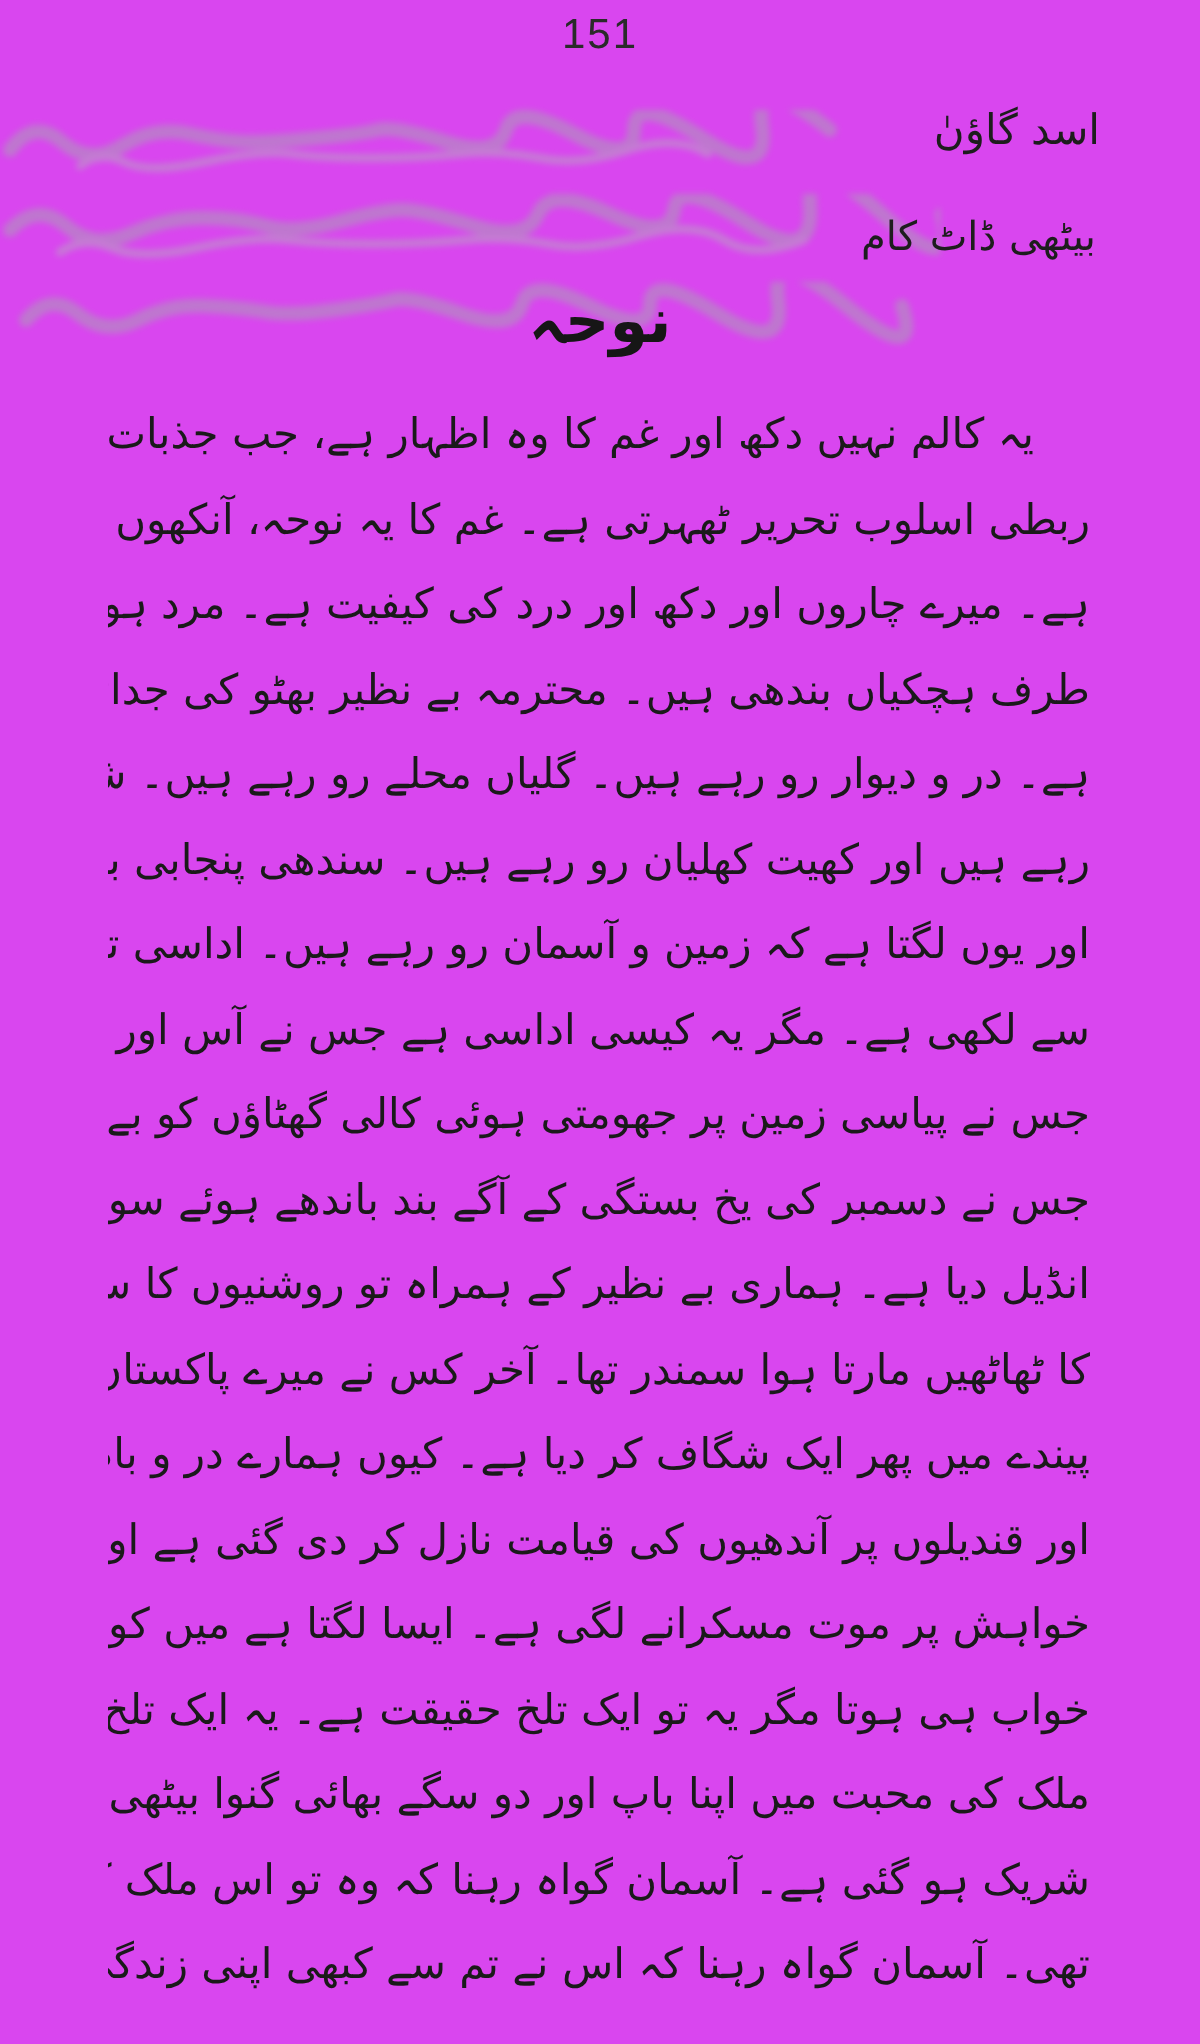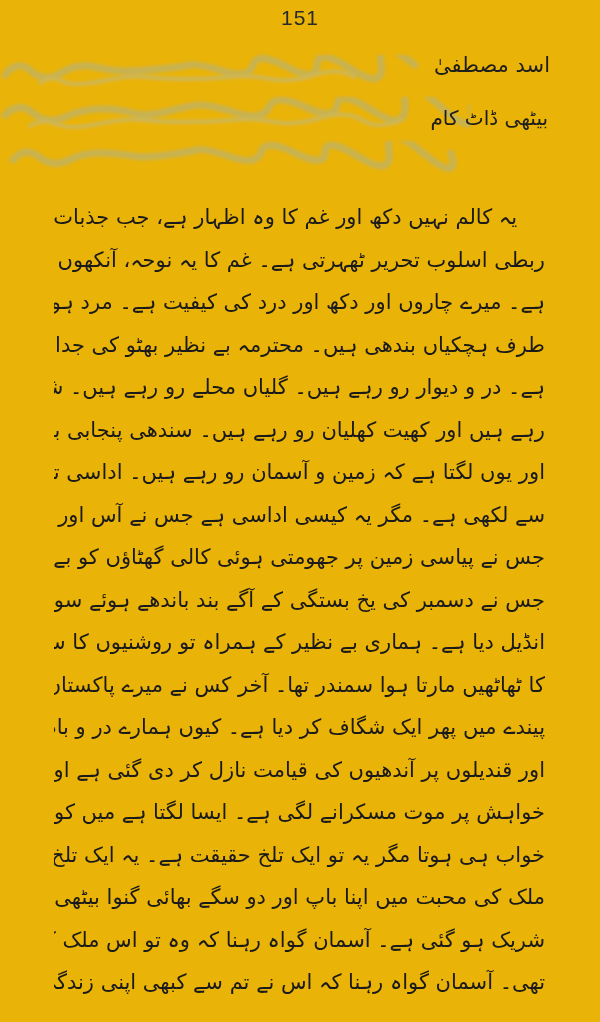--- a/index.html
+++ b/index.html
@@ -5,21 +5,21 @@
   html, body {
     margin: 0;
     padding: 0;
     background: #e8e8e6;
   }
   .page {
     position: relative;
     width: 600px;
     height: 1022px;
     margin: 0 auto;
-    background: #eab308;
+    background: #d946ef;
     overflow: hidden;
     font-family: "DejaVu Sans", sans-serif;
     color: #1d1d1d;
     direction: rtl;
   }
   
   .bleed {
     position: absolute;
     opacity: 0.45;
     filter: blur(1.6px);
@@ -103,24 +103,25 @@
     </svg>
   </div>
   <div class="bleed" style="top:141px; left:8px;">
     <svg width="455" height="34" viewBox="0 0 455 34" xmlns="http://www.w3.org/2000/svg">
       <path d="M5,19 q12,-14 26,-3 t30,3 t34,-7 t30,3 t34,-1 t30,-5 t34,7 t30,-5 t34,1 t30,-1 t34,5 t30,-7 t34,3 t28,0" fill="none" stroke="#9fb2a8" stroke-width="7" stroke-linecap="round"></path>
     </svg>
   </div>
 
   <div class="page-number">151</div>
 
-  <div class="author">اسد مصطفیٰ</div>
+  <div class="author">اسد گاؤںٰ</div>
 
   <div class="byline">بیٹھی ڈاٹ کام</div>
 
+  <div class="title">نوحہ</div>
 
   <div class="body-text">
     <div class="body-line indent">یہ کالم نہیں دکھ اور غم کا وہ اظہار ہے، جب جذبات الفاظ پر حاوی ہو جاتے ہیں اور بے</div>
     <div class="body-line">ربطی اسلوب تحریر ٹھہرتی ہے۔ غم کا یہ نوحہ، آنکھوں سے لہو کے آنسووں کی طرح ٹپک رہا</div>
     <div class="body-line">ہے۔ میرے چاروں اور دکھ اور درد کی کیفیت ہے۔ مرد ہو یا عورت، بوڑھا ہو یا جوان ہر</div>
     <div class="body-line">طرف ہچکیاں بندھی ہیں۔ محترمہ بے نظیر بھٹو کی جدائی میں ایسا لگتا ہے سارا پاکستان رو رہا</div>
     <div class="body-line">ہے۔ در و دیوار رو رہے ہیں۔ گلیاں محلے رو رہے ہیں۔ شہر ویران رو رہے ہیں۔ گاؤں رو</div>
     <div class="body-line">رہے ہیں اور کھیت کھلیان رو رہے ہیں۔ سندھی پنجابی بلوچی کشمیری اور پٹھان رو رہے ہیں</div>
     <div class="body-line">اور یوں لگتا ہے کہ زمین و آسمان رو رہے ہیں۔ اداسی تو اس ملک کے نصیب میں بہت دنوں</div>
     <div class="body-line">سے لکھی ہے۔ مگر یہ کیسی اداسی ہے جس نے آس اور امید کے جلتے دیئے بجھا دیئے ہیں۔</div>

